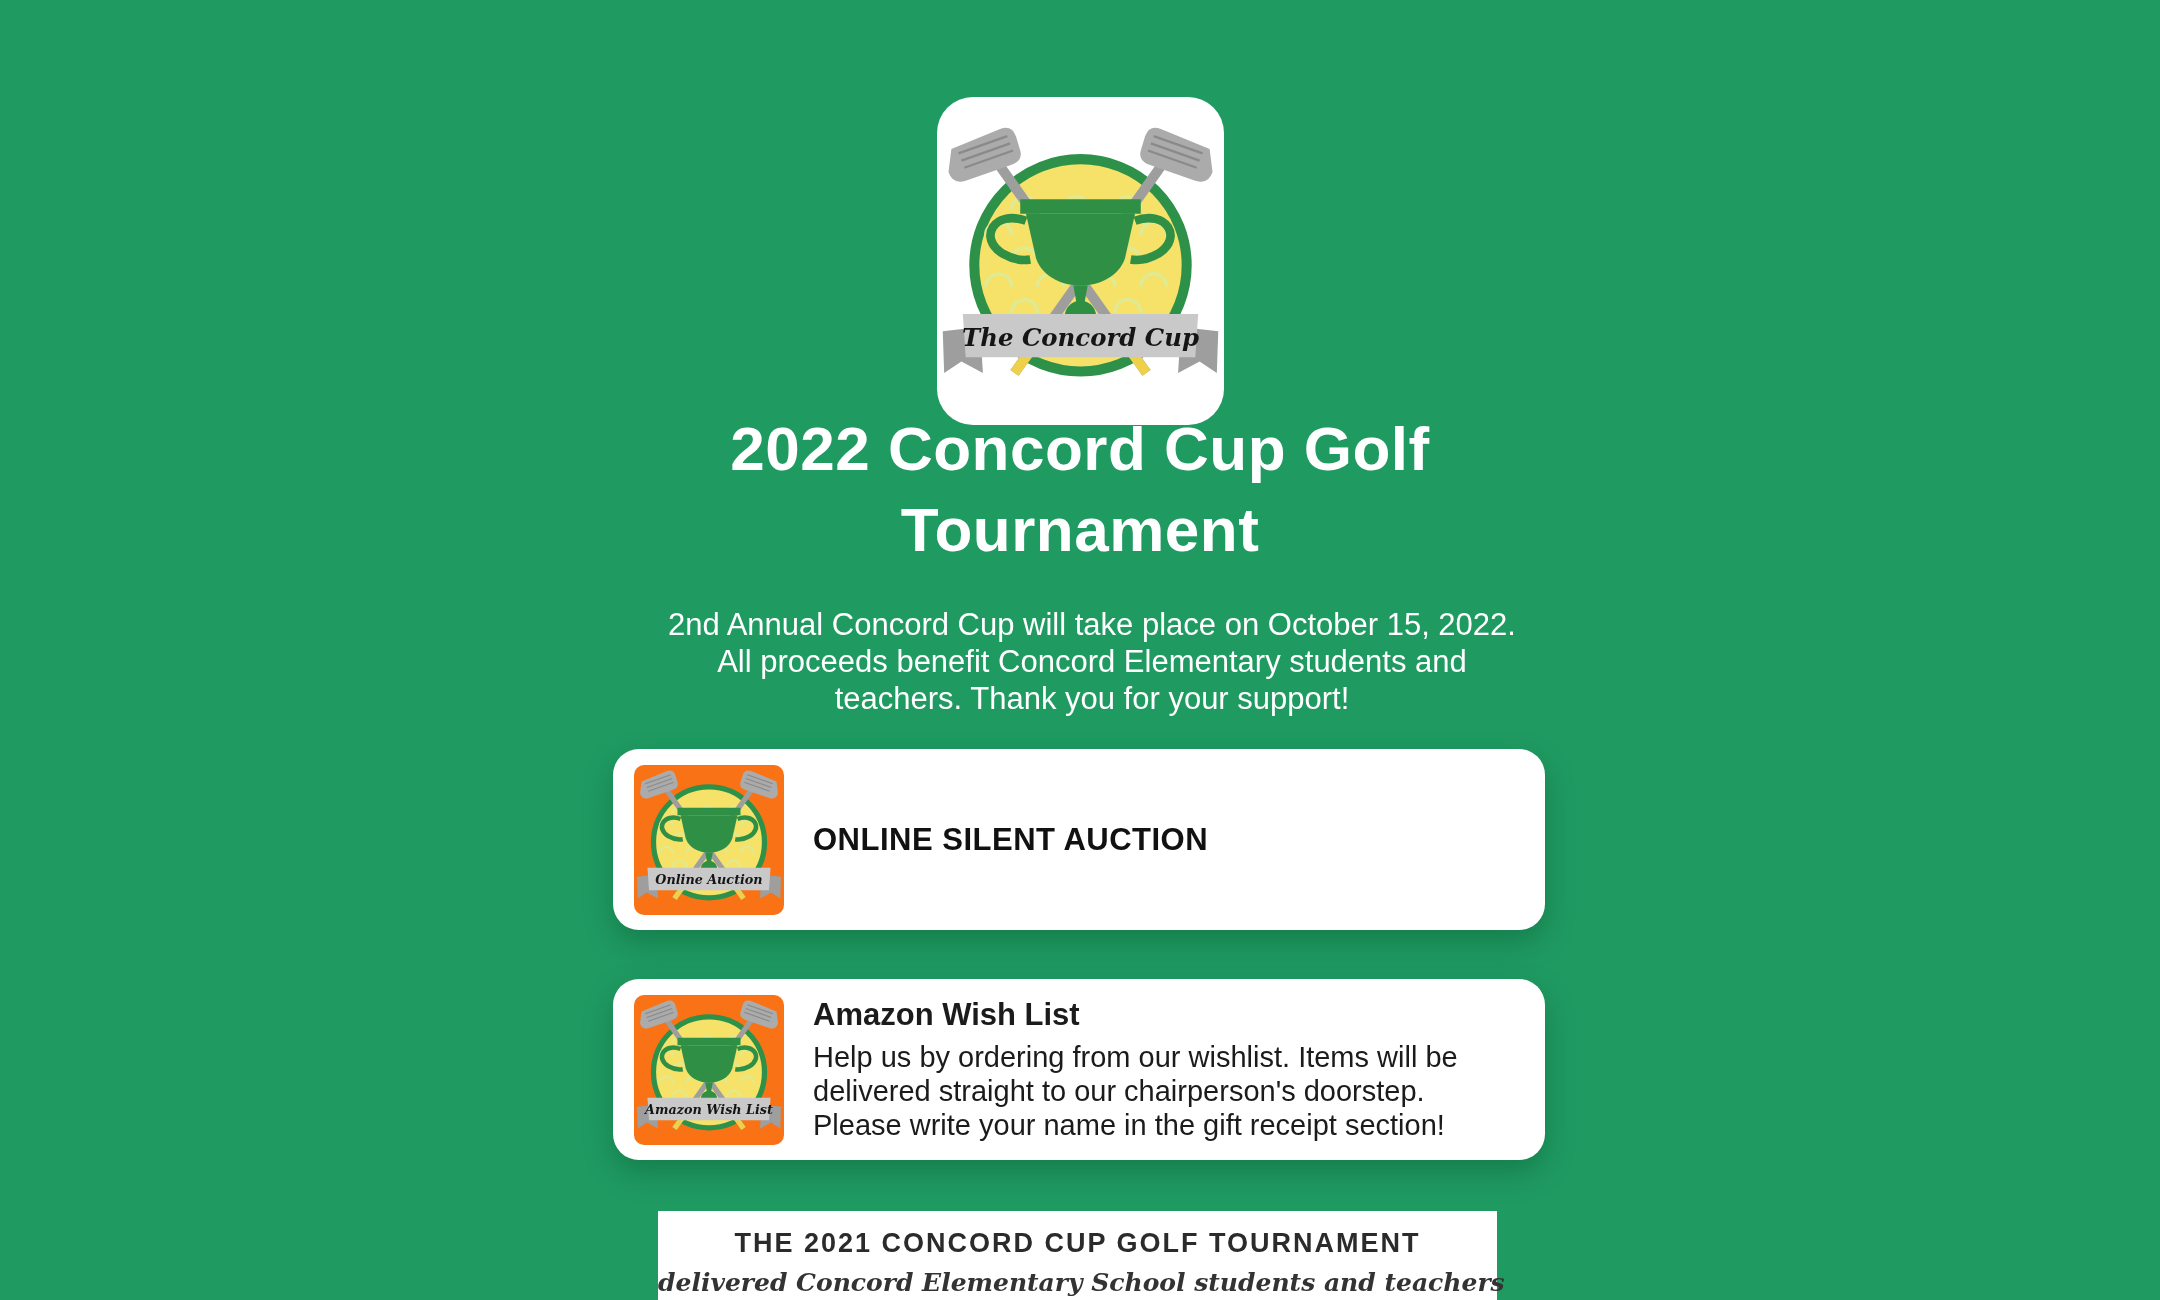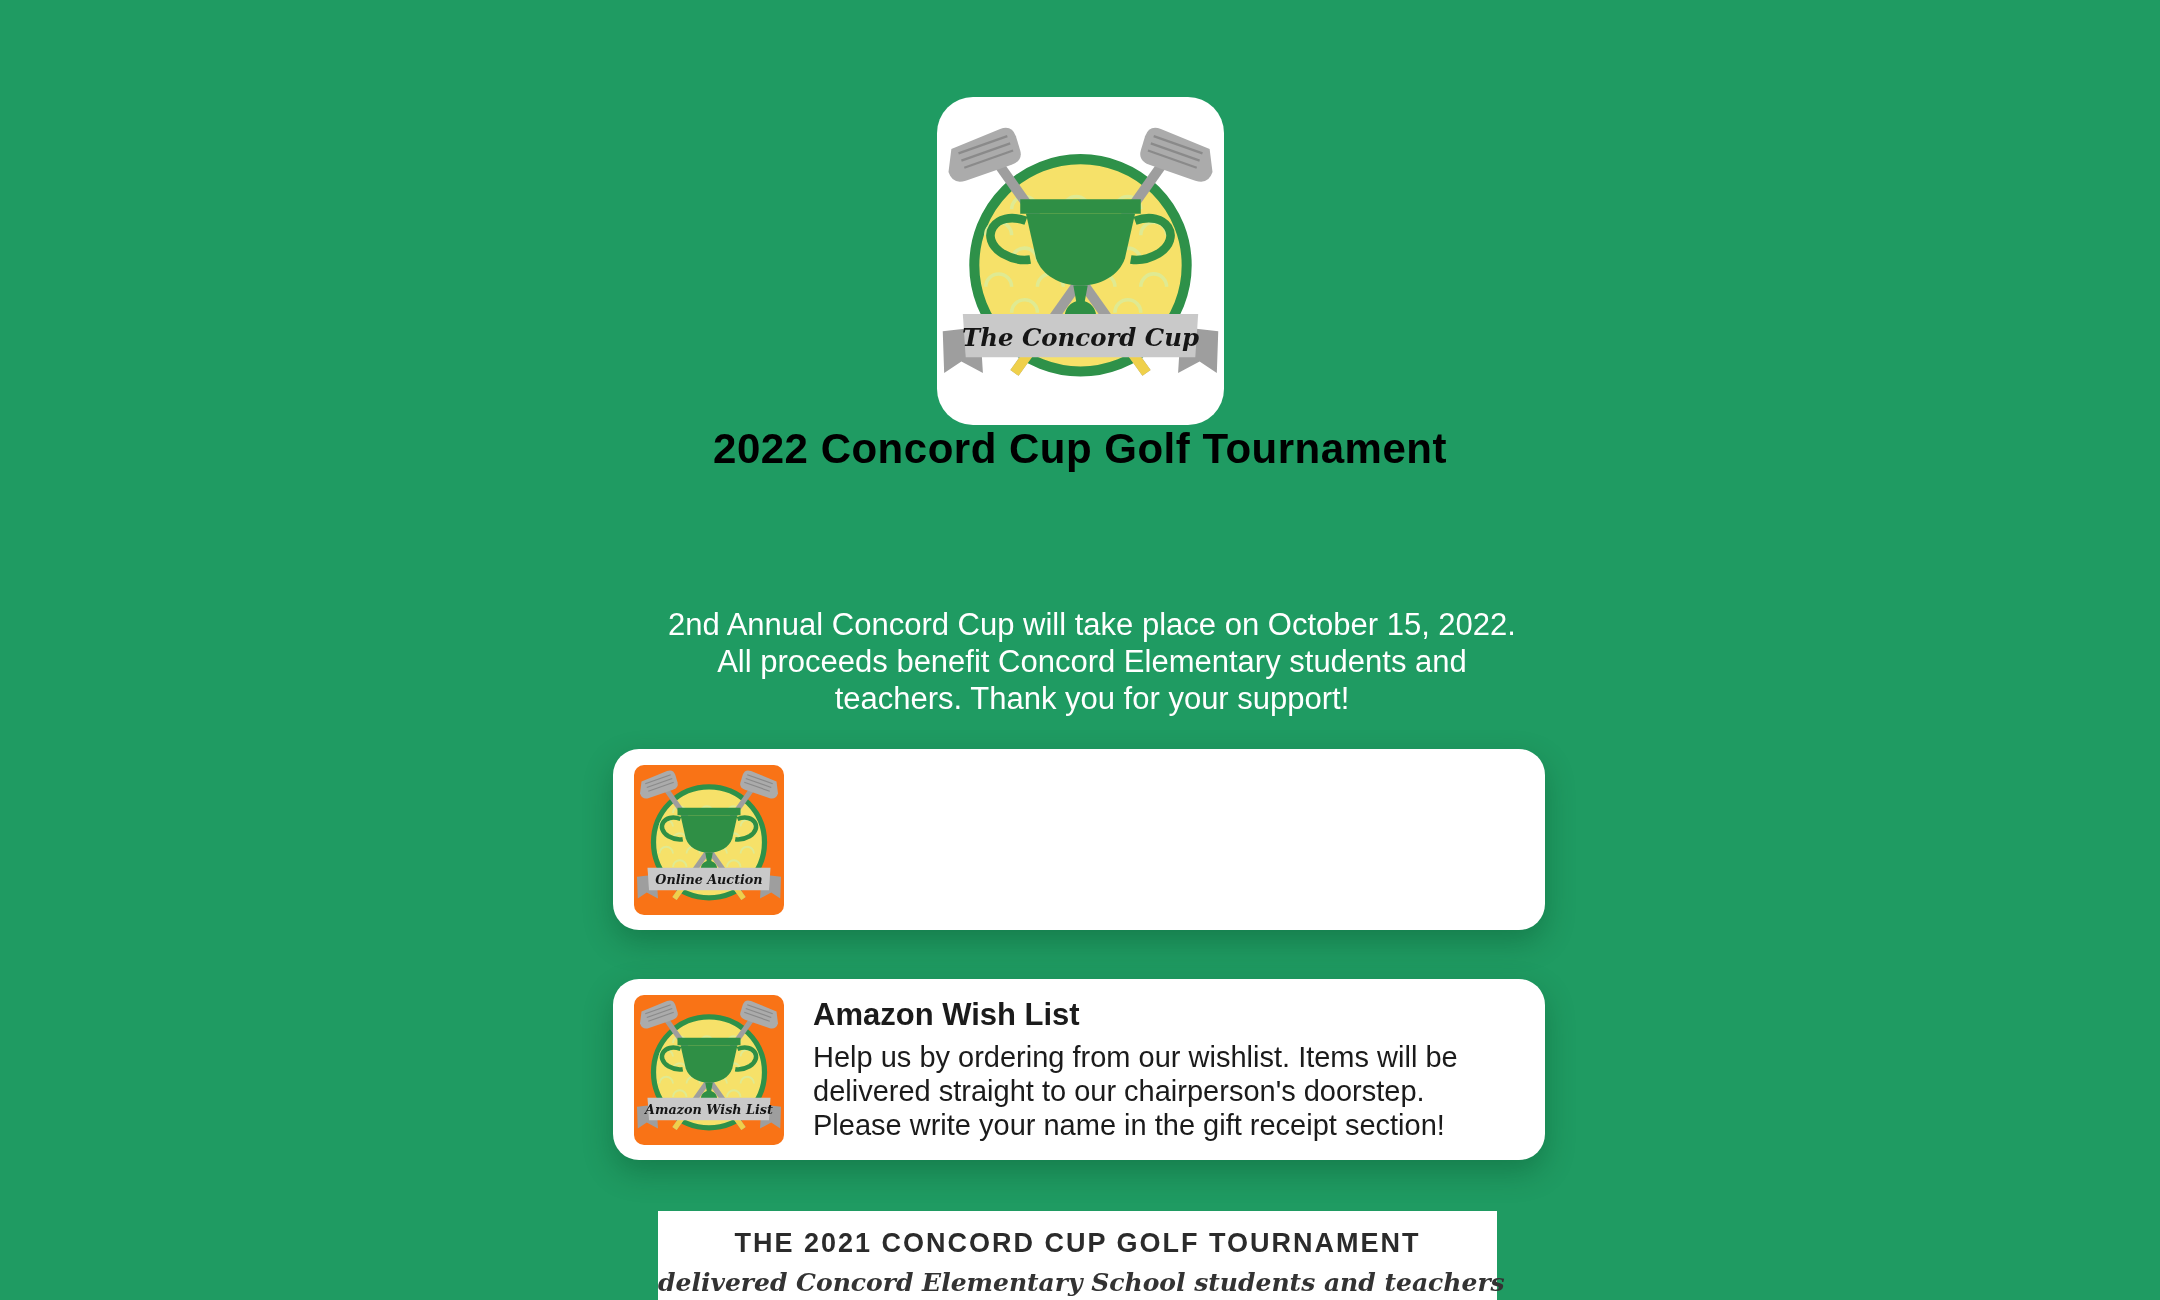--- a/index.html
+++ b/index.html
@@ -30,22 +30,22 @@
   }
   .logo-card svg { position: absolute; inset: 0; width: 100%; height: 100%; }
 
   
   .page-title {
     position: absolute;
     top: 408px;
     left: 0;
     width: 2160px;
     text-align: center;
-    color: #000000;
-    font-size: 42px;
+    color: #ffffff;
+    font-size: 62px;
     font-weight: bold;
     line-height: 81px;
     letter-spacing: 0.5px;
   }
   .page-title span { display: inline-block; max-width: 840px; }
   .page-desc {
     position: absolute;
     top: 606px;
     left: 12px;
     width: 2160px;
@@ -278,20 +278,23 @@
     </g>
     <g>
       <polygon points="4,149 30,146 32,178 17,170 5,178" fill="#9E9E9E"></polygon>
       <polygon points="196,149 170,146 168,178 183,170 195,178" fill="#9E9E9E"></polygon>
       <polygon points="18,137 182,137 180,167 20,167" fill="#C9C9C9"></polygon>
       <text class="banner-text" x="100" y="159" text-anchor="middle" font-size="17">Online Auction</text>
     </g>
   </svg>
 
     </div>
+    <div class="card-text">
+      <div class="card-title-caps">ONLINE SILENT AUCTION</div>
+    </div>
   </div>
 
   <div class="link-card card-amazon">
     <div class="thumb">
 
   <svg viewBox="0 0 200 200" xmlns="http://www.w3.org/2000/svg">
     <defs></defs>
     <circle cx="100" cy="103" r="74" fill="#F6E169" stroke="#2E9149" stroke-width="7"></circle>
     <g stroke="#DFEA92" stroke-width="2.5" fill="none">
       <path d="M52,64 a9,9 0 0 1 18,0"></path>

